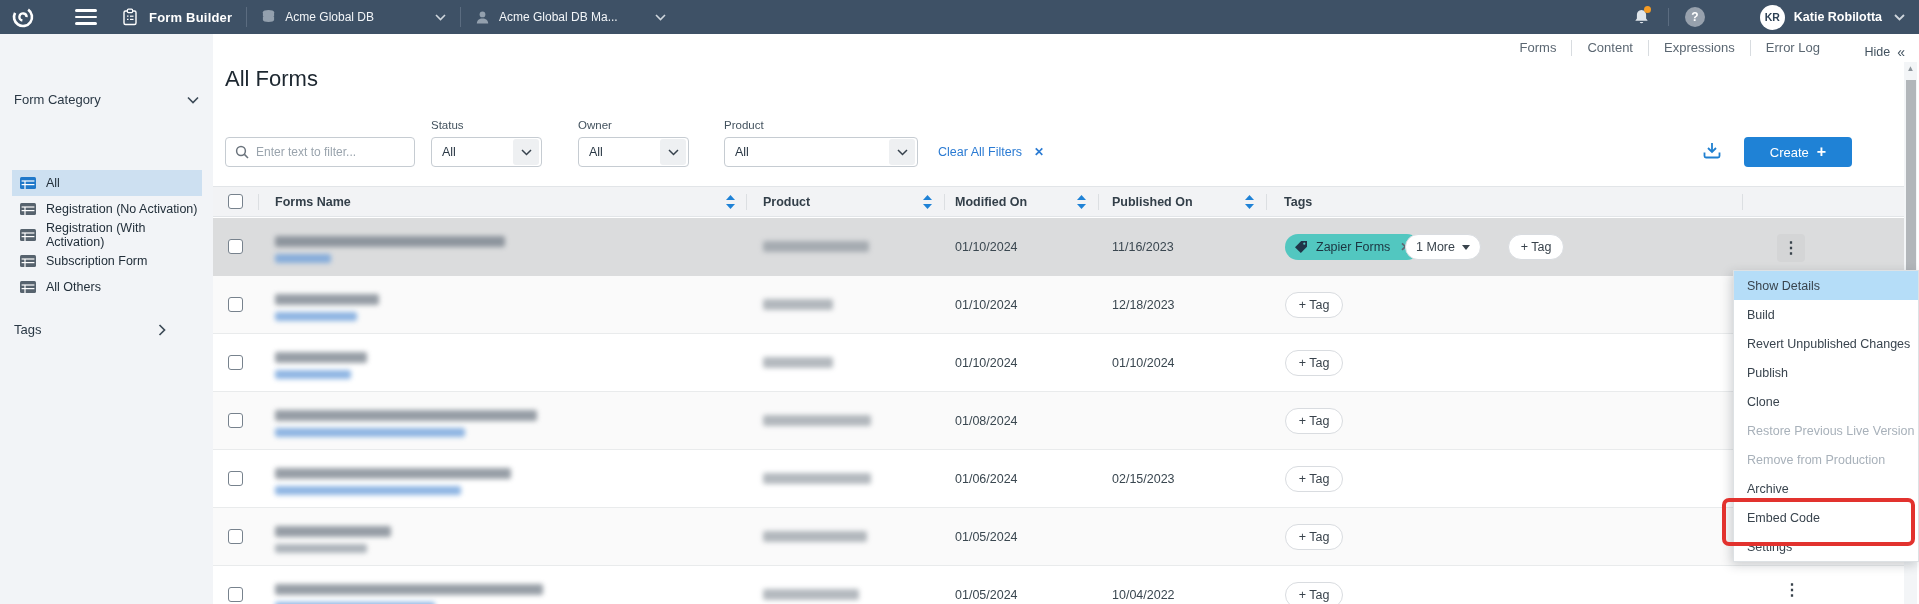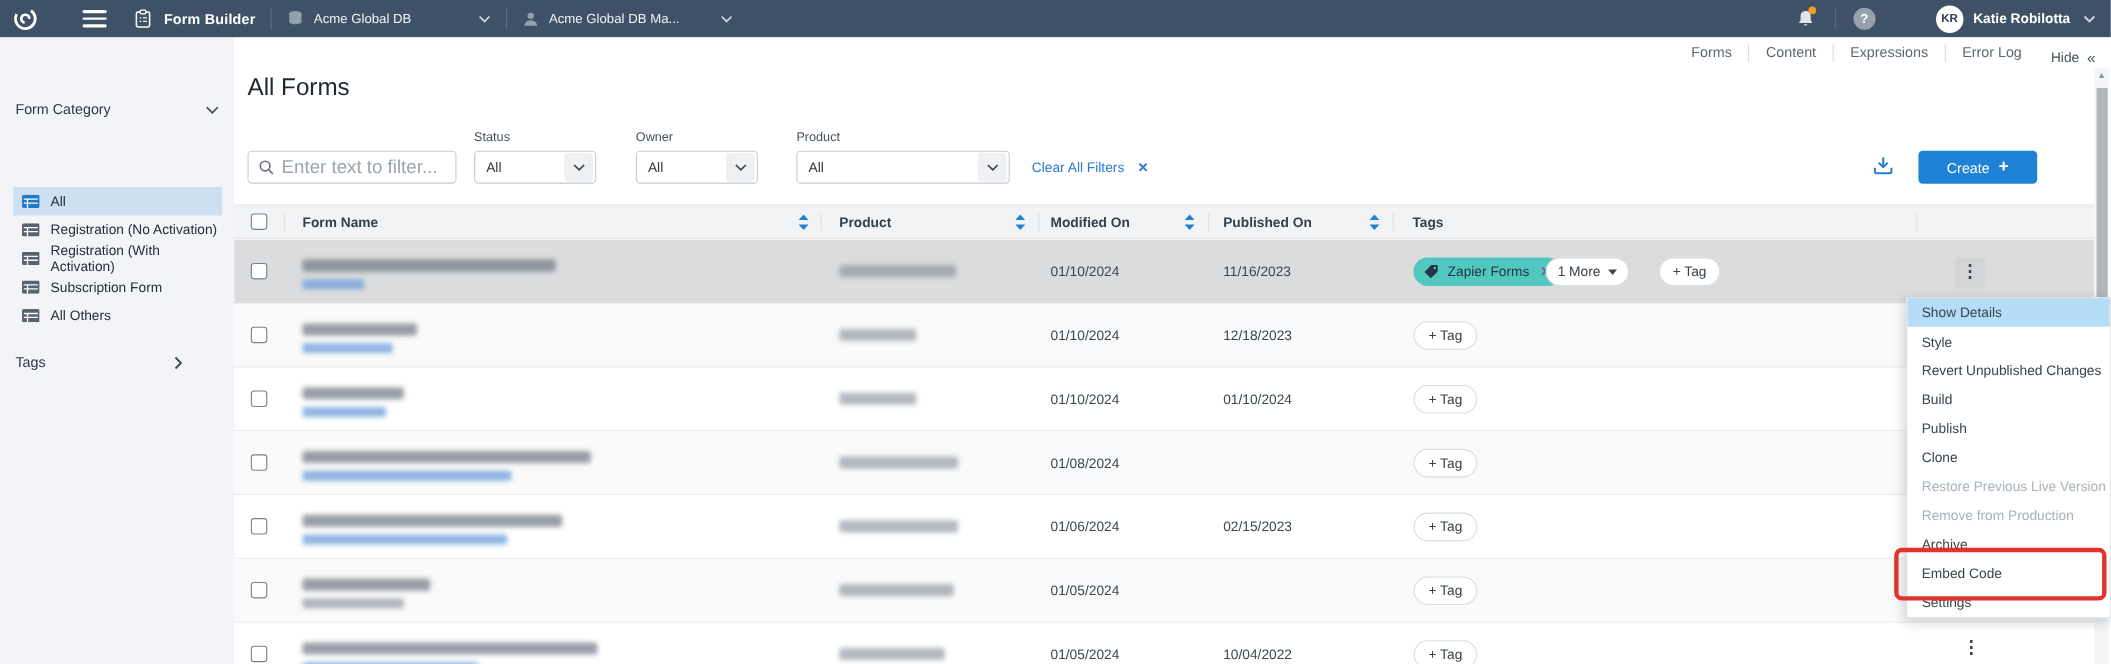--- a/index.html
+++ b/index.html
@@ -19,39 +19,39 @@
   .tb-item { display:flex; align-items:center; gap:9px; font-size:12px; color:#f2f5f8; cursor:pointer; }
   .chev { display:inline-block; }
   .bell-wrap { position:relative; margin-right:18px; cursor:pointer; }
   .bell-dot { position:absolute; right:-1px; top:-2px; width:7px; height:7px; border-radius:50%; background:#f59b23; }
   .help-circle { width:20px; height:20px; border-radius:50%; background:#97a1ad; color:#fff; font-size:12px; font-weight:bold; display:flex; align-items:center; justify-content:center; margin:0 16px 0 16px; cursor:pointer; }
   .tb-vdiv { width:1px; height:18px; background:#5b6c80; }
   .avatar { width:25px; height:25px; border-radius:50%; background:#fff; color:#2d4054; font-size:10.5px; font-weight:bold; display:flex; align-items:center; justify-content:center; margin-right:9px;margin-left:39px; }
   .user-name { font-size:12.5px; font-weight:bold; margin-right:12px; }
 
   
-  .tabbar { left:213px; top:34px; right:0; height:28px; background:#fff; display:flex; align-items:center; justify-content:flex-end; padding-right:66px; }
+  .tabbar { left:213px; top:34px; right:0; height:28px; background:#fff; display:flex; align-items:center; justify-content:flex-end; padding-right:84px; }
   .tab { font-size:13px; color:#5b6772; padding:0 15px; cursor:pointer; line-height:28px; }
   .tab-div { width:1px; height:16px; background:#d8dce0; }
 
   
   .sidebar { left:0; top:34px; width:213px; height:570px; background:#f2f4f7; }
   .hide-btn { position:absolute; right:14px; top:44px; font-size:12.5px; color:#42525f; cursor:pointer; display:flex; align-items:center; gap:7px; }
   .hide-btn .laquo { font-size:14px; color:#42525f; }
   .cat-header { position:absolute; left:14px; top:92px; width:185px; display:flex; align-items:center; justify-content:space-between; font-size:13px; color:#2a3845; cursor:pointer; }
   .side-item { position:absolute; left:12px; width:190px; height:26px; display:flex; align-items:center; gap:10px; padding-left:8px; font-size:12.5px; color:#222f3a; cursor:pointer; }
   .side-item.selected { background:#cde0f1; }
   .tags-row { position:absolute; left:14px; top:322px; width:152px; display:flex; align-items:center; justify-content:space-between; font-size:13px; color:#2a3845; cursor:pointer; }
 
   
   .page-title { left:225px; top:66px; font-size:22px; font-weight:normal; color:#1d2730; }
   .filter-label { font-size:11.5px; color:#43525e; }
   .input-box { height:30px; border:1px solid #c6ccd2; border-radius:4px; background:#fff; display:flex; align-items:center; }
   .search-box { left:225px; top:137px; width:190px; padding:0 9px; gap:7px; }
-  .search-box input { border:none; outline:none; width:150px; font-size:17px; color:#3a4750; background:transparent; font-family:"Liberation Sans",sans-serif; }
+  .search-box input { border:none; outline:none; width:150px; font-size:12px; color:#3a4750; background:transparent; font-family:"Liberation Sans",sans-serif; }
   .search-box input::placeholder { color:#9aa4ad; }
   .select-box { justify-content:space-between; padding-left:10px; cursor:pointer; }
   .select-val { font-size:12.5px; color:#2a3845; }
   .select-caret { width:26px; height:26px; margin-right:2px; border-radius:3px; background:#eef0f2; display:flex; align-items:center; justify-content:center; }
   .link-clear { left:938px; top:145px; font-size:12.5px; color:#2b7bd3; display:flex; align-items:flex-start; gap:12px; cursor:pointer; }
   .link-clear .x { font-size:12px; font-weight:bold; }
   .create-btn { left:1744px; top:137px; width:108px; height:30px; background:#1f82d6; border-radius:4px; color:#fff; font-size:13px; display:flex; align-items:center; justify-content:center; gap:8px; cursor:pointer; }
   .create-btn .plus { font-size:16px; font-weight:bold; margin-top:-1px; }
   .dl-btn { left:1702px; top:141px; cursor:pointer; }
 
@@ -317,21 +317,21 @@
 
   <div class="abs create-btn">
     <span>Create</span>
     <span class="plus">+</span>
   </div>
 
   <div class="abs thead">
     <span class="checkbox" style="position:absolute; left:15px; top:7px;"></span>
     <span class="col-div" style="left:45px;"></span>
     <div class="th" style="left:62px;">
-      <span>Form Name</span>
+      <span>Forms Name</span>
     </div>
     <span class="th" style="left:513px;">
       <svg width="9" height="14" viewBox="0 0 9 14">
           <polygon points="4.5,0 9,5 0,5" fill="#1f82d6"></polygon>
           <polygon points="4.5,14 9,9 0,9" fill="#1f82d6"></polygon>
         </svg>
     </span>
     <span class="col-div" style="left:533px;"></span>
     <div class="th" style="left:550px;">
       <span>Product</span>
@@ -469,23 +469,22 @@
     <span style="position:absolute; left:1571px; top:16px;" class="kebab-glyph">⋮</span>
   </div>
 
   <div class="abs scroll-track">
     <span class="scroll-arrow">▲</span>
     <span class="scroll-thumb"></span>
   </div>
 
   <div class="abs ctx-menu">
     <div class="ctx-item highlighted">Show Details</div>
-    <div class="ctx-item">Style</div>
+    <div class="ctx-item">Build</div>
     <div class="ctx-item">Revert Unpublished Changes</div>
-    <div class="ctx-item">Build</div>
     <div class="ctx-item">Publish</div>
     <div class="ctx-item">Clone</div>
     <div class="ctx-item disabled">Restore Previous Live Version</div>
     <div class="ctx-item disabled">Remove from Production</div>
     <div class="ctx-item">Archive</div>
     <div class="ctx-item">Embed Code</div>
     <div class="ctx-item">Settings</div>
   </div>
 
   <div class="abs red-annotation"></div>

